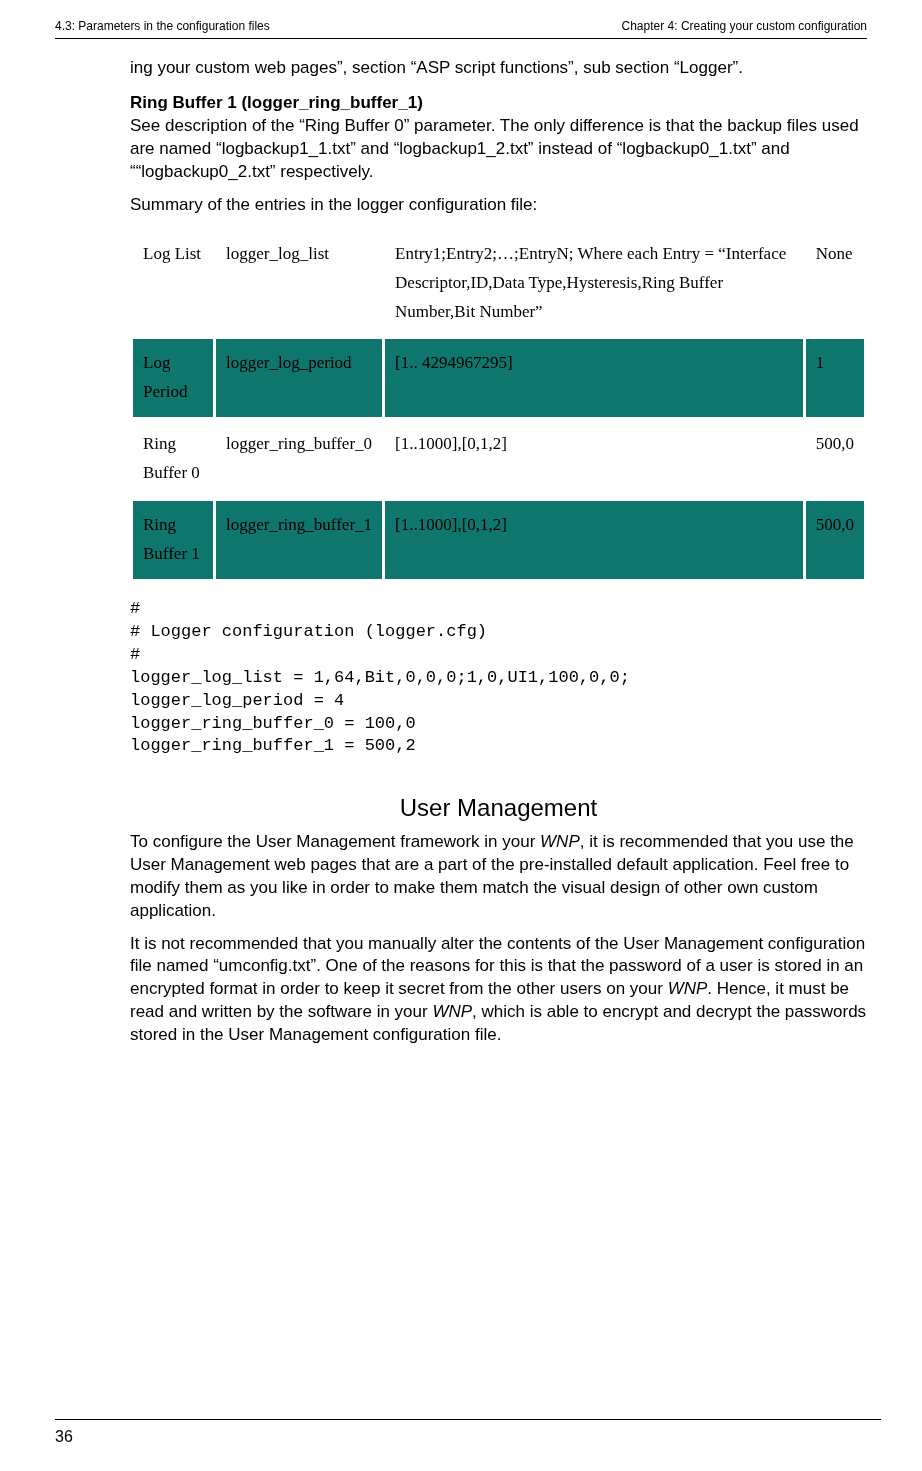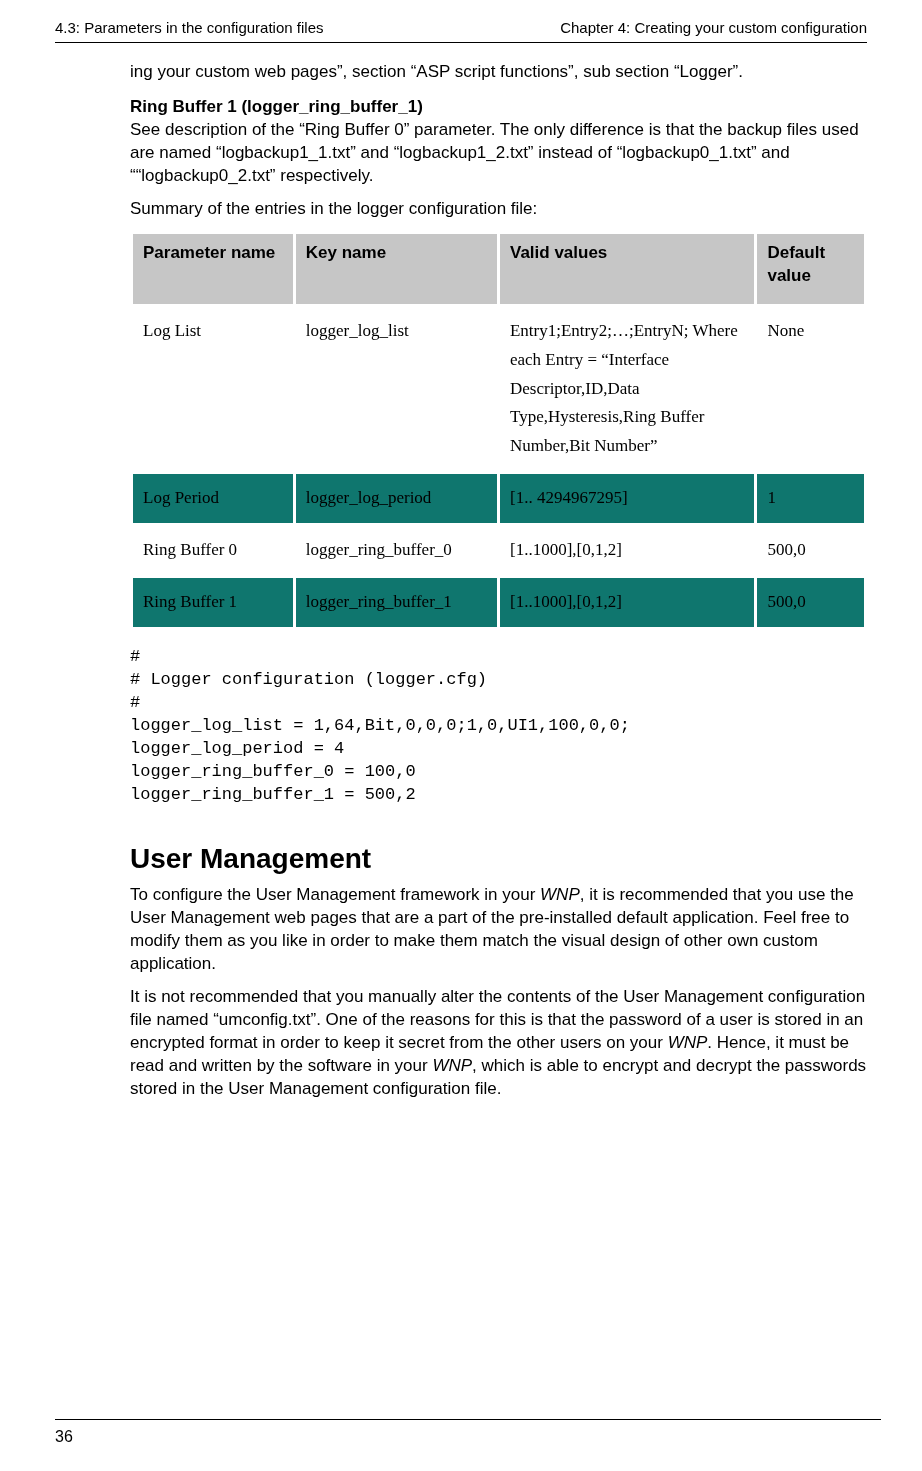--- a/index.html
+++ b/index.html
@@ -16,21 +16,21 @@
   }
   .page {
     width: 922px;
     min-height: 1471px;
     padding: 18px 55px 20px 55px;
     position: relative;
   }
   .topbar {
     display: flex;
     justify-content: space-between;
-    font-size: 15px;
+    font-size: 12px;
     color: #000;
     margin-bottom: 4px;
   }
   .hr {
     border: none;
     border-top: 1px solid #000;
     margin: 0 0 18px 0;
   }
   .content {
     margin-left: 75px;
@@ -70,24 +70,25 @@
   .col-valid { width: 215px; }
   .col-def  { width: 90px; }
   pre.code {
     font-family: "Courier New", Courier, monospace;
     font-size: 17px;
     white-space: pre;
     margin: 6px 0 28px 0;
     line-height: 1.35;
   }
   h2.section {
-    font-size: 28px;
-    font-weight: 700;
+    font-size: 24px;
+    font-weight: 400;
     margin: 34px 0 6px 0;
     font-family: Arial, "Segoe UI", sans-serif;
+    text-align: center;
   }
   .i { font-style: italic; }
   .b { font-weight: 400; }
   .footer {
     position: absolute;
     bottom: 22px;
     left: 55px;
     right: 41px;
   }
   .footer .hr2 {
@@ -111,26 +112,20 @@
 
     <p>ing your custom web pages”, section “ASP script functions”, sub section “Logger”.</p>
 
     <p class="subhead">Ring Buffer 1 (logger_ring_buffer_1)</p>
     <p class="after-subhead">See description of the “Ring Buffer 0” parameter. The only difference is that the backup files used are named “logbackup1_1.txt” and “logbackup1_2.txt” instead of “logbackup0_1.txt” and ““logbackup0_2.txt” respectively.</p>
 
     <p>Summary of the entries in the logger configuration file:</p>
 
     <table class="param">
       <tbody>
-          <tr>
-        <th class="col-param">Parameter name</th>
-        <th class="col-key">Key name</th>
-        <th class="col-valid">Valid values</th>
-        <th class="col-def">Default value</th>
-      </tr>
       <tr>
         <td>Log List</td>
         <td>logger_log_list</td>
         <td>Entry1;Entry2;…;EntryN; Where each Entry = “Interface Descriptor,ID,Data Type,Hysteresis,Ring Buffer Number,Bit Number”</td>
         <td>None</td>
       </tr>
       <tr class="alt">
         <td>Log Period</td>
         <td>logger_log_period</td>
         <td>[1.. 4294967295]</td>

